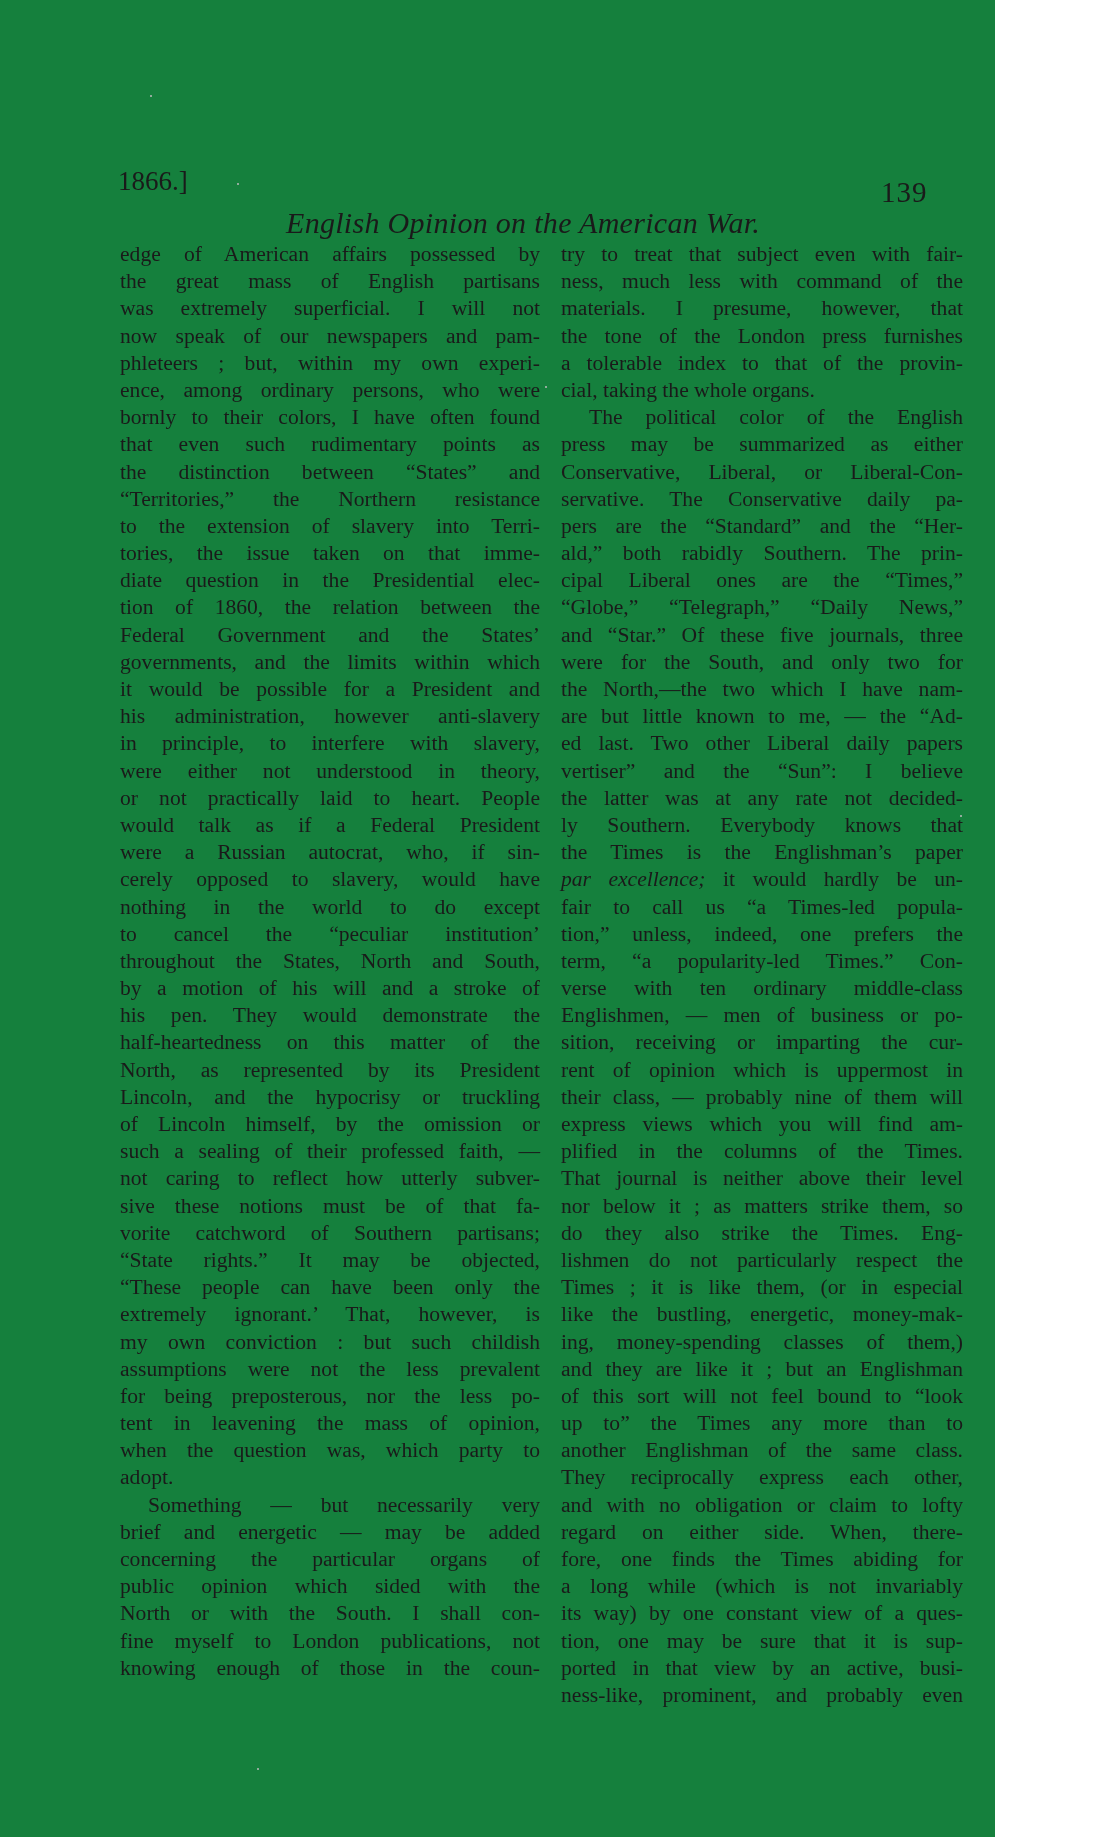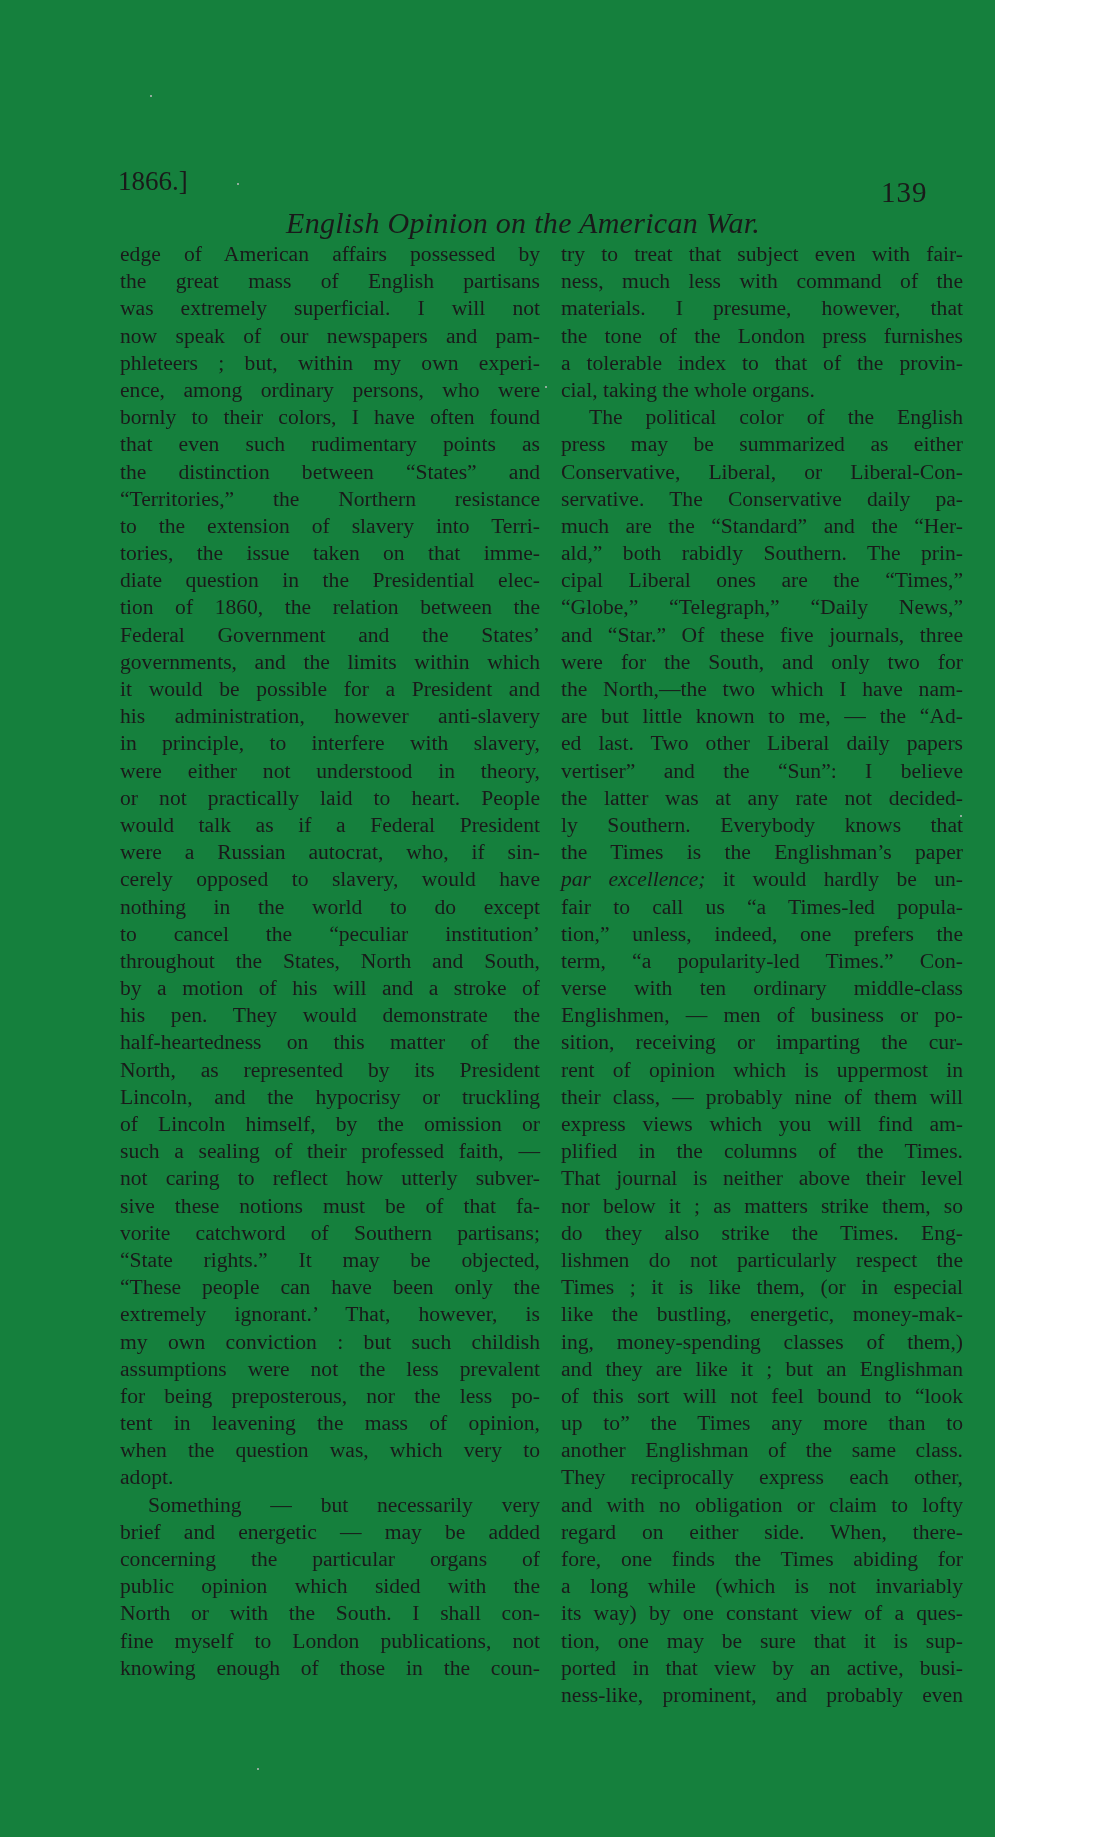--- a/index.html
+++ b/index.html
@@ -68,42 +68,42 @@
       <span class="line">not caring to reflect how utterly subver-</span>
       <span class="line">sive these notions must be of that fa-</span>
       <span class="line">vorite catchword of Southern partisans;</span>
       <span class="line">“State rights.”  It may be objected,</span>
       <span class="line">“These people can have been only the</span>
       <span class="line">extremely ignorant.’  That, however, is</span>
       <span class="line">my own conviction : but such childish</span>
       <span class="line">assumptions were not the less prevalent</span>
       <span class="line">for being preposterous, nor the less po-</span>
       <span class="line">tent in leavening the mass of opinion,</span>
-      <span class="line">when the question was, which very to</span>
+      <span class="line">when the question was, which party to</span>
       <span class="line last">adopt.</span>
       <span class="line indent">Something — but necessarily very</span>
       <span class="line">brief and energetic — may be added</span>
       <span class="line">concerning the particular organs of</span>
       <span class="line">public opinion which sided with the</span>
       <span class="line">North or with the South.  I shall con-</span>
       <span class="line">fine myself to London publications, not</span>
       <span class="line">knowing enough of those in the coun-</span>
     </div>
   <div class="column col-right" id="col-1">
       <span class="line">try to treat that subject even with fair-</span>
       <span class="line">ness, much less with command of the</span>
       <span class="line">materials.  I presume, however, that</span>
       <span class="line">the tone of the London press furnishes</span>
       <span class="line">a tolerable index to that of the provin-</span>
       <span class="line last">cial, taking the whole organs.</span>
       <span class="line indent">The political color of the English</span>
       <span class="line">press may be summarized as either</span>
       <span class="line">Conservative, Liberal, or Liberal-Con-</span>
       <span class="line">servative.  The Conservative daily pa-</span>
-      <span class="line">much are the “Standard” and the “Her-</span>
+      <span class="line">pers are the “Standard” and the “Her-</span>
       <span class="line">ald,” both rabidly Southern.  The prin-</span>
       <span class="line">cipal Liberal ones are the “Times,”</span>
       <span class="line">“Globe,” “Telegraph,” “Daily News,”</span>
       <span class="line">and “Star.”  Of these five journals, three</span>
       <span class="line">were for the South, and only two for</span>
       <span class="line">the North,—the two which I have nam-</span>
       <span class="line">are but little known to me, — the “Ad-</span>
       <span class="line">ed last.  Two other Liberal daily papers</span>
       <span class="line">vertiser” and the “Sun”:  I believe</span>
       <span class="line">the latter was at any rate not decided-</span>

